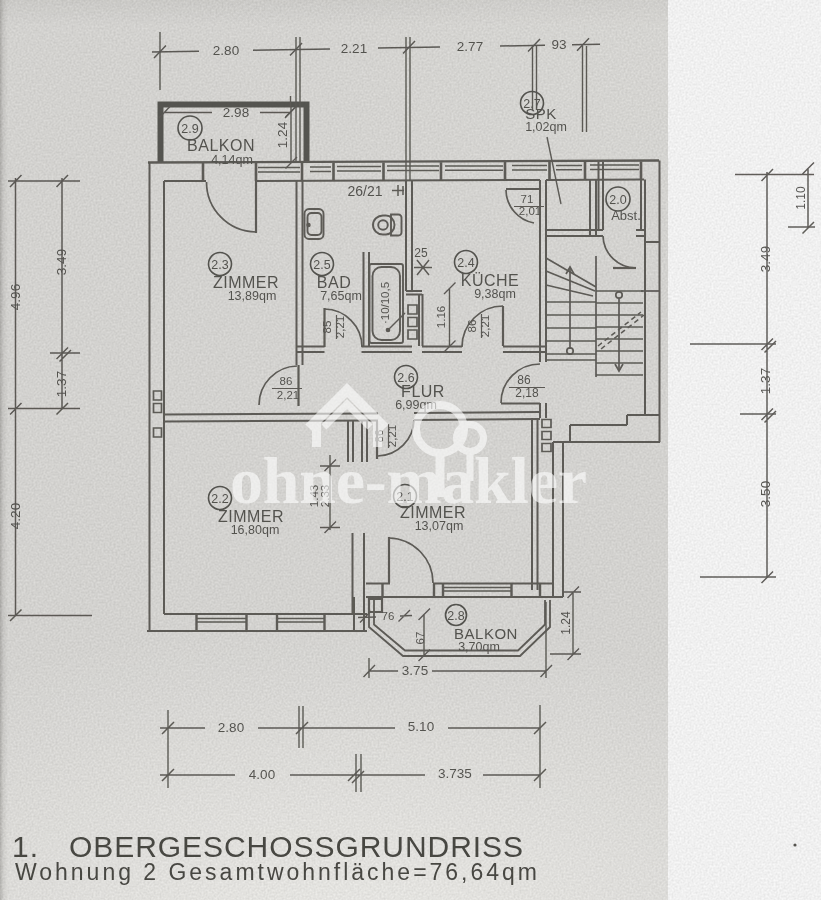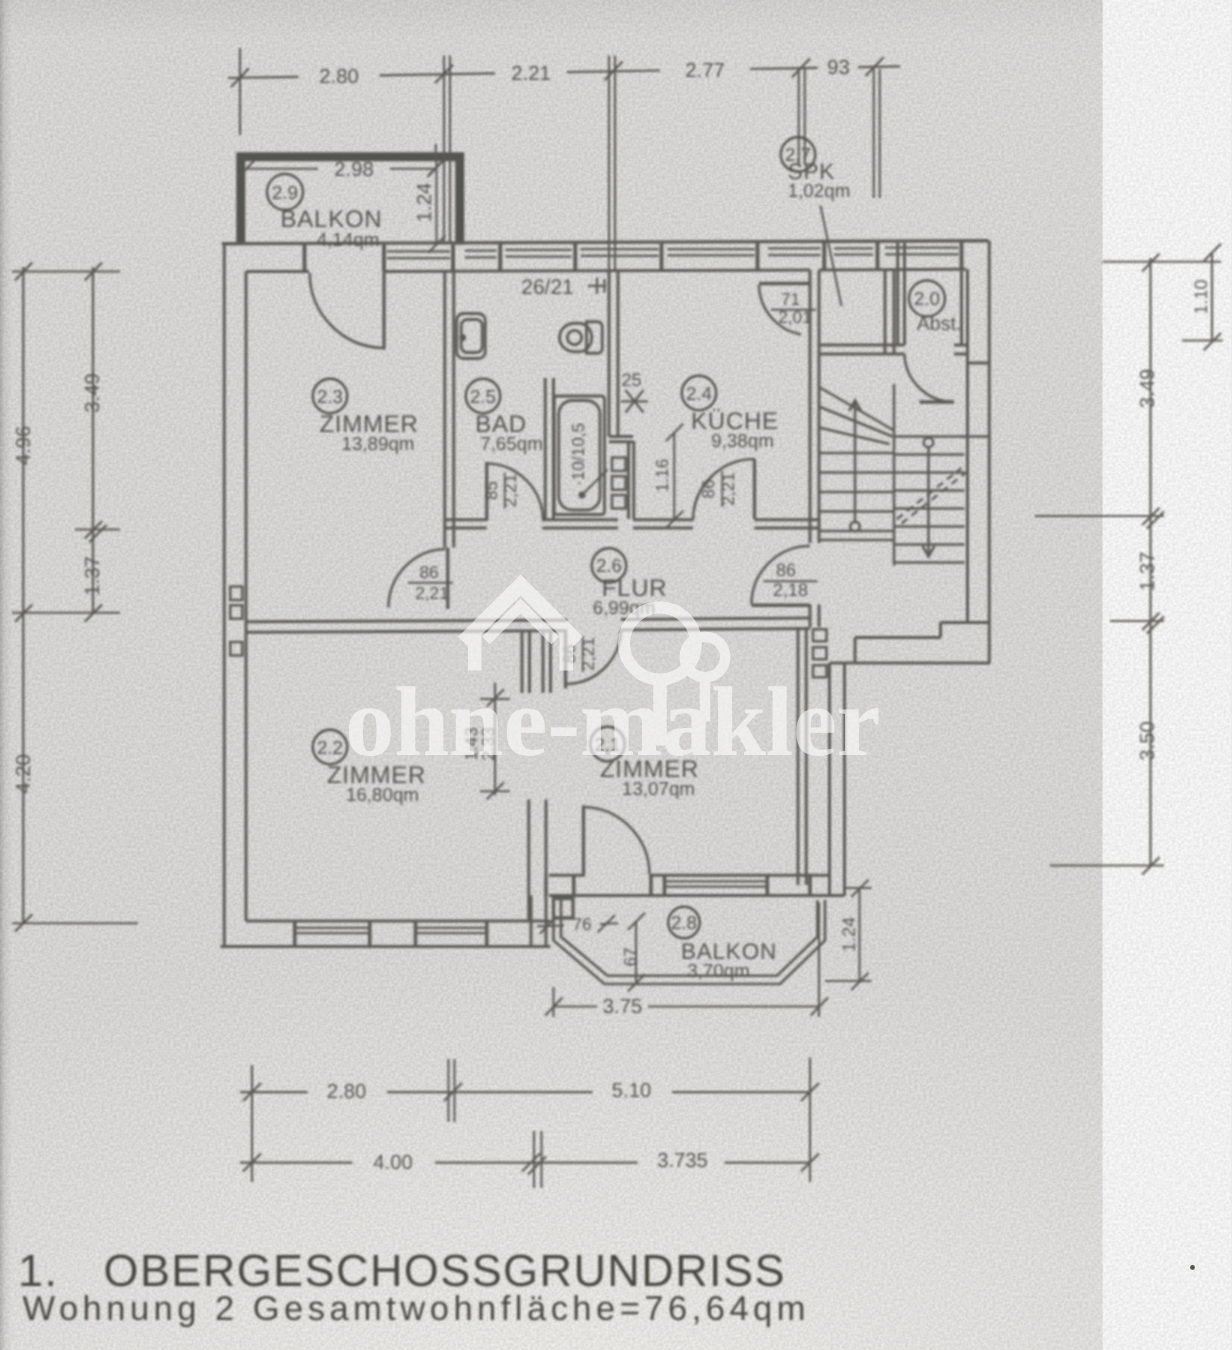--- a/index.html
+++ b/index.html
@@ -1,17 +1,17 @@
 <!DOCTYPE html>
 <html><head>
 <meta charset="utf-8">
 <style>
 html,body{margin:0;padding:0}
 body{width:821px;height:900px;overflow:hidden;font-family:"Liberation Sans",sans-serif}
-#page{position:relative;width:735px;height:900px;
+#page{position:relative;width:668px;height:900px;
 background:
  linear-gradient(90deg, rgba(70,68,63,.30) 0px, rgba(70,68,63,.10) 3px, rgba(70,68,63,0) 8px),
  radial-gradient(950px 460px at 52% 105%, rgba(248,247,243,.9), rgba(248,247,243,0) 70%),
  radial-gradient(700px 300px at 100% 8%, rgba(228,227,223,.5), rgba(228,227,223,0) 70%),
  linear-gradient(180deg, rgba(186,185,181,.28) 0, rgba(186,185,181,0) 26px),
  #deddda;}
 svg{position:absolute;left:0;top:0}
 text{fill:#3b3a36}
 .rn{font-size:16px;letter-spacing:.5px}
 .qm{font-size:12.5px}

